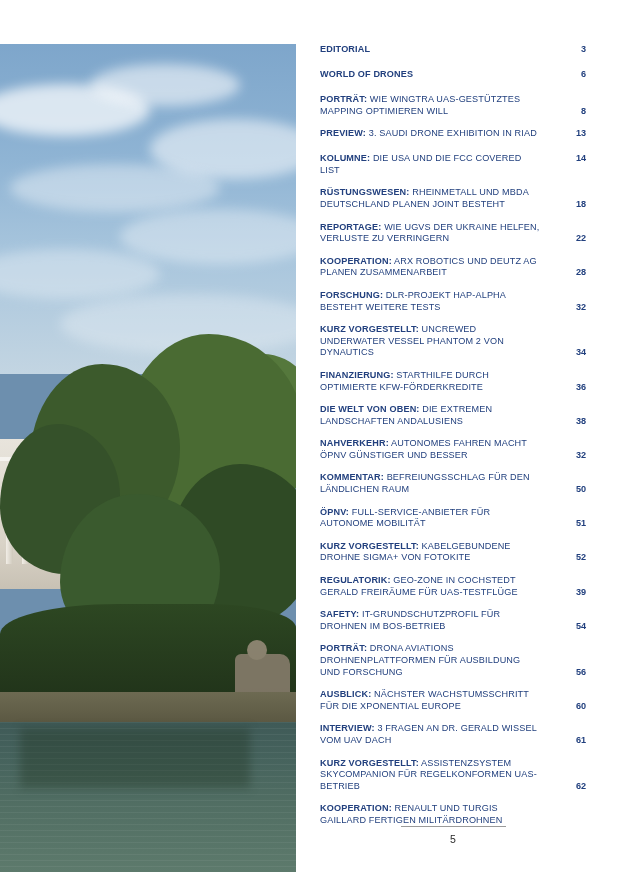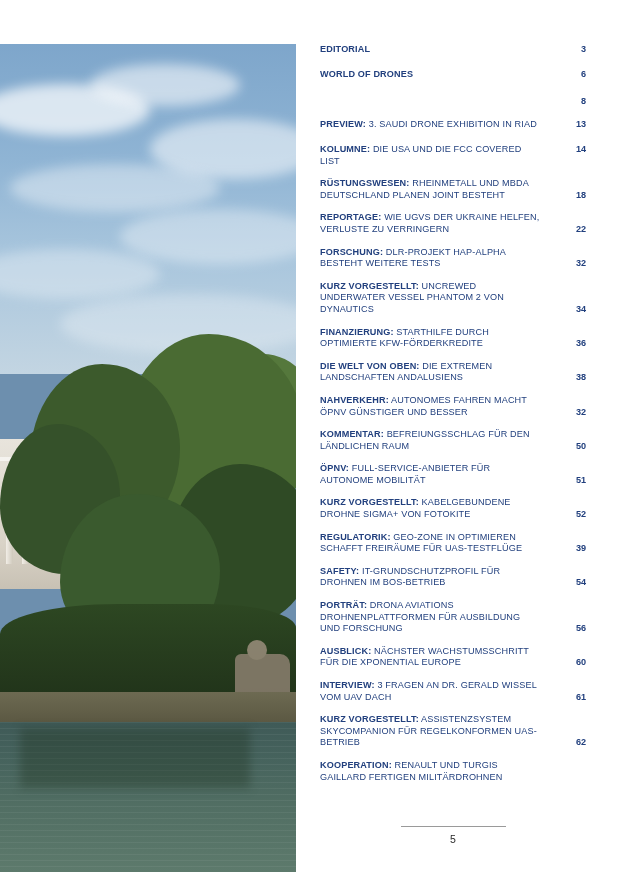--- a/index.html
+++ b/index.html
@@ -256,39 +256,44 @@
   <div class="toc">
       <div class="entry single">
         <span class="text"><span class="lead">EDITORIAL</span><span class="rest"></span></span>
         <span class="page-num">3</span>
       </div>
       <div class="entry single">
         <span class="text"><span class="lead">WORLD OF DRONES</span><span class="rest"></span></span>
         <span class="page-num">6</span>
       </div>
       <div class="entry">
+        <span class="text"><span class="lead">PORTRÄT:</span><span class="rest"> WIE WINGTRA UAS-GESTÜTZTES MAPPING OPTIMIEREN WILL</span></span>
         <span class="page-num">8</span>
       </div>
       <div class="entry single">
         <span class="text"><span class="lead">PREVIEW:</span><span class="rest"> 3. SAUDI DRONE EXHIBITION IN RIAD</span></span>
         <span class="page-num">13</span>
       </div>
       <div class="entry single">
         <span class="text"><span class="lead">KOLUMNE:</span><span class="rest"> DIE USA UND DIE FCC COVERED LIST</span></span>
         <span class="page-num">14</span>
       </div>
       <div class="entry">
         <span class="text"><span class="lead">RÜSTUNGSWESEN:</span><span class="rest"> RHEINMETALL UND MBDA DEUTSCHLAND PLANEN JOINT BESTEHT</span></span>
         <span class="page-num">18</span>
       </div>
       <div class="entry">
         <span class="text"><span class="lead">REPORTAGE:</span><span class="rest"> WIE UGVS DER UKRAINE HELFEN, VERLUSTE ZU VERRINGERN</span></span>
         <span class="page-num">22</span>
       </div>
       <div class="entry">
+        <span class="text"><span class="lead">KOOPERATION:</span><span class="rest"> ARX ROBOTICS UND DEUTZ AG PLANEN ZUSAMMENARBEIT</span></span>
+        <span class="page-num">28</span>
+      </div>
+      <div class="entry">
         <span class="text"><span class="lead">FORSCHUNG:</span><span class="rest"> DLR-PROJEKT HAP-ALPHA BESTEHT WEITERE TESTS</span></span>
         <span class="page-num">32</span>
       </div>
       <div class="entry">
         <span class="text"><span class="lead">KURZ VORGESTELLT:</span><span class="rest"> UNCREWED UNDERWATER VESSEL PHANTOM 2 VON DYNAUTICS</span></span>
         <span class="page-num">34</span>
       </div>
       <div class="entry">
         <span class="text"><span class="lead">FINANZIERUNG:</span><span class="rest"> STARTHILFE DURCH OPTIMIERTE KFW-FÖRDERKREDITE</span></span>
         <span class="page-num">36</span>
@@ -307,21 +312,21 @@
       </div>
       <div class="entry">
         <span class="text"><span class="lead">ÖPNV:</span><span class="rest"> FULL-SERVICE-ANBIETER FÜR AUTONOME MOBILITÄT</span></span>
         <span class="page-num">51</span>
       </div>
       <div class="entry">
         <span class="text"><span class="lead">KURZ VORGESTELLT:</span><span class="rest"> KABELGEBUNDENE DROHNE SIGMA+ VON FOTOKITE</span></span>
         <span class="page-num">52</span>
       </div>
       <div class="entry">
-        <span class="text"><span class="lead">REGULATORIK:</span><span class="rest"> GEO-ZONE IN OPTIMIEREN SCHAFFT FREIRÄUME FÜR UAS-TESTFLÜGE</span></span>
+        <span class="text"><span class="lead">REGULATORIK:</span><span class="rest"> GEO-ZONE IN COCHSTEDT GERALD FREIRÄUME FÜR UAS-TESTFLÜGE</span></span>
         <span class="page-num">39</span>
       </div>
       <div class="entry">
         <span class="text"><span class="lead">SAFETY:</span><span class="rest"> IT-GRUNDSCHUTZPROFIL FÜR DROHNEN IM BOS-BETRIEB</span></span>
         <span class="page-num">54</span>
       </div>
       <div class="entry">
         <span class="text"><span class="lead">PORTRÄT:</span><span class="rest"> DRONA AVIATIONS DROHNENPLATTFORMEN FÜR AUSBILDUNG UND FORSCHUNG</span></span>
         <span class="page-num">56</span>
       </div>

